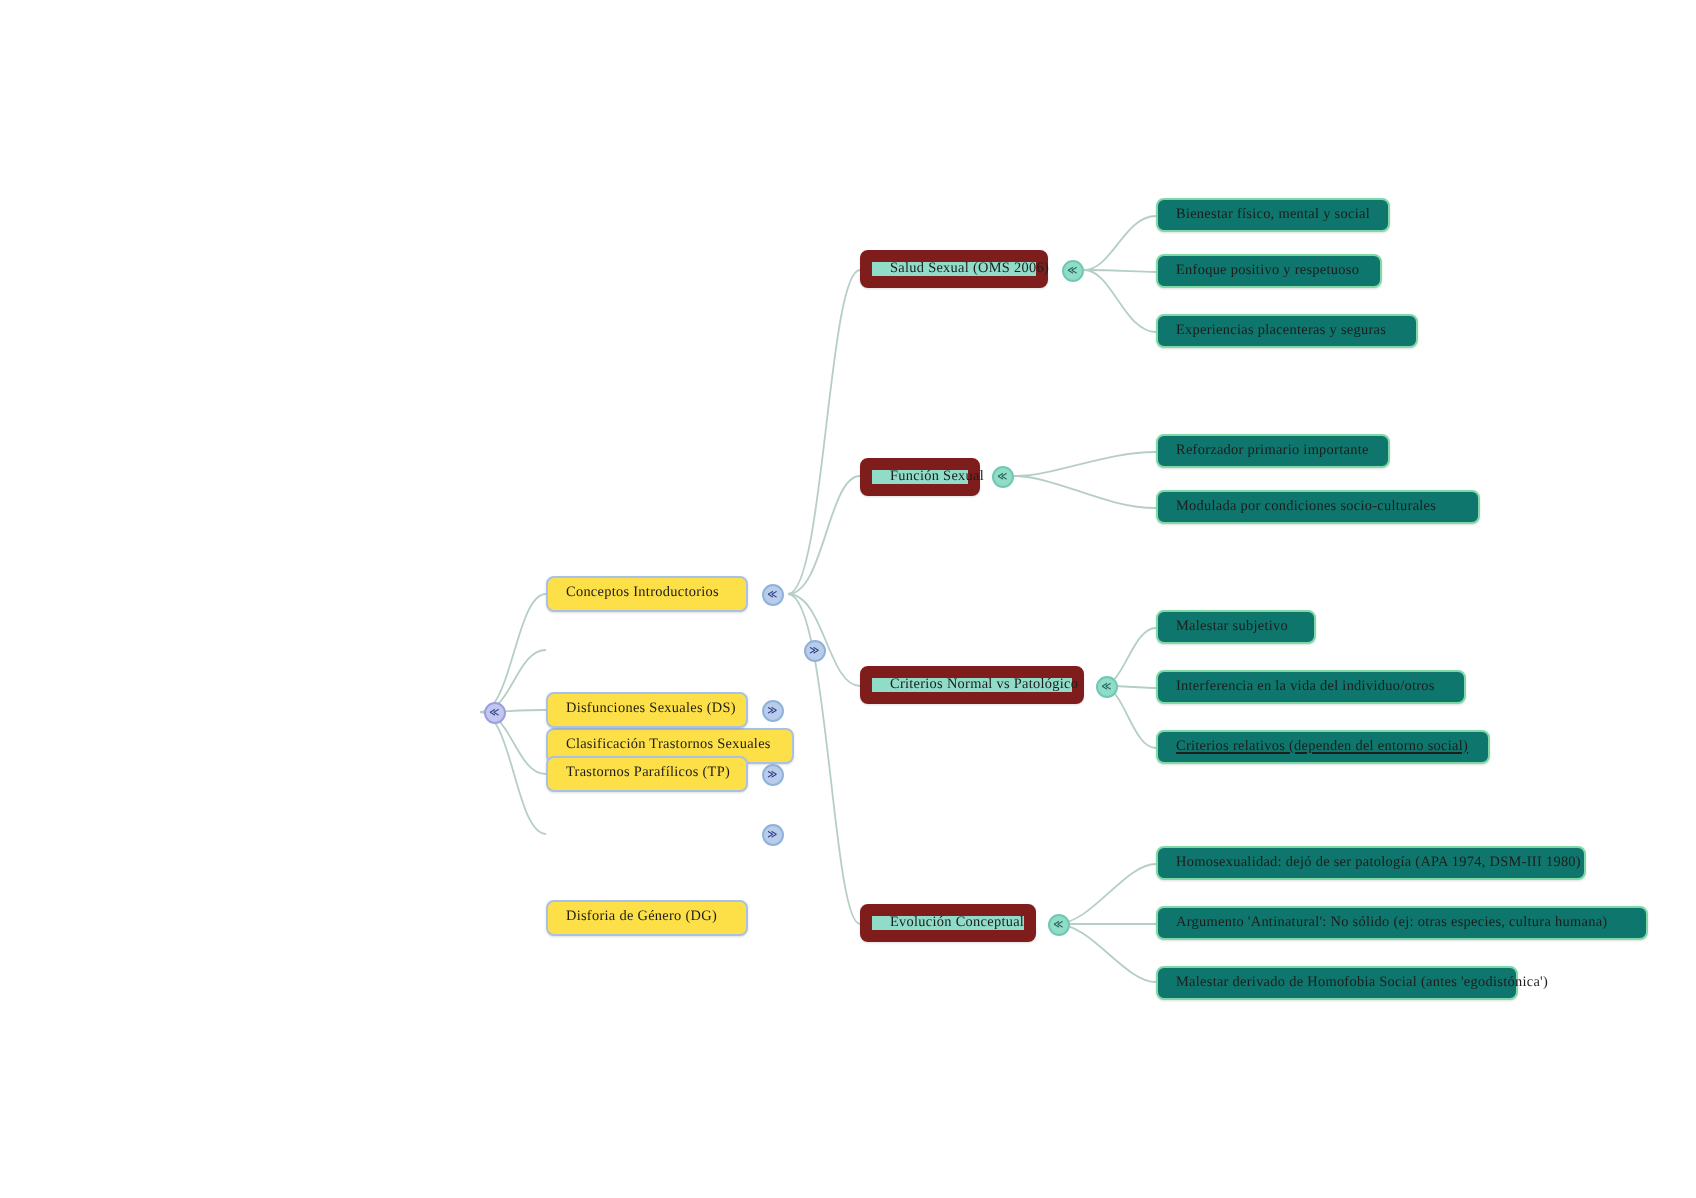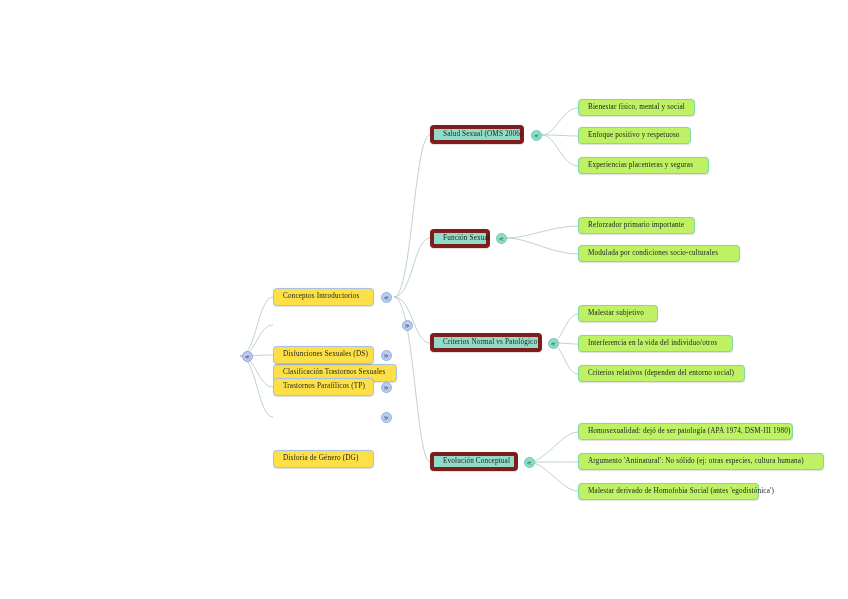--- a/index.html
+++ b/index.html
@@ -41,24 +41,24 @@
     background: #c3c7f0;
     border: 1px solid #b2b7ea;
     font-size: 7.4px;
   }
   .node.lvl1 {
     background: #fde047;
     border: 1px solid #a9c1e4;
   }
   .node.lvl2 {
     background: #91dcc8;
-    border: 4px solid #7f1d1d;
+    border: 6px solid #7f1d1d;
   }
   .node.lvl3 {
-    background: #bef264;
+    background: #0f766e;
     border: 1px solid #7fd9a6;
   }
   .toggle {
     position: absolute;
     width: 11px;
     height: 11px;
     border-radius: 50%;
     display: flex;
     align-items: center;
     justify-content: center;
@@ -206,21 +206,21 @@
   <div class="node lvl3" style="left:578px; top:245px; width:162px; height:17px;">
     <span>Modulada por condiciones socio-culturales</span>
   </div>
 
   <div class="node lvl3" style="left:578px; top:305px; width:80px; height:17px;">
     <span>Malestar subjetivo</span>
   </div>
   <div class="node lvl3" style="left:578px; top:335px; width:155px; height:17px;">
     <span>Interferencia en la vida del individuo/otros</span>
   </div>
-  <div class="node lvl3" style="left:578px; top:365px; width:167px; height:17px;">
+  <div class="node lvl3" style="left:578px; top:365px; width:167px; height:17px;text-decoration:underline;">
     <span>Criterios relativos (dependen del entorno social)</span>
   </div>
 
   <div class="node lvl3" style="left:578px; top:423px; width:215px; height:17px;">
     <span>Homosexualidad: dejó de ser patología (APA 1974, DSM-III 1980)</span>
   </div>
   <div class="node lvl3" style="left:578px; top:453px; width:246px; height:17px;">
     <span>Argumento 'Antinatural': No sólido (ej: otras especies, cultura humana)</span>
   </div>
   <div class="node lvl3" style="left:578px; top:483px; width:181px; height:17px;">

